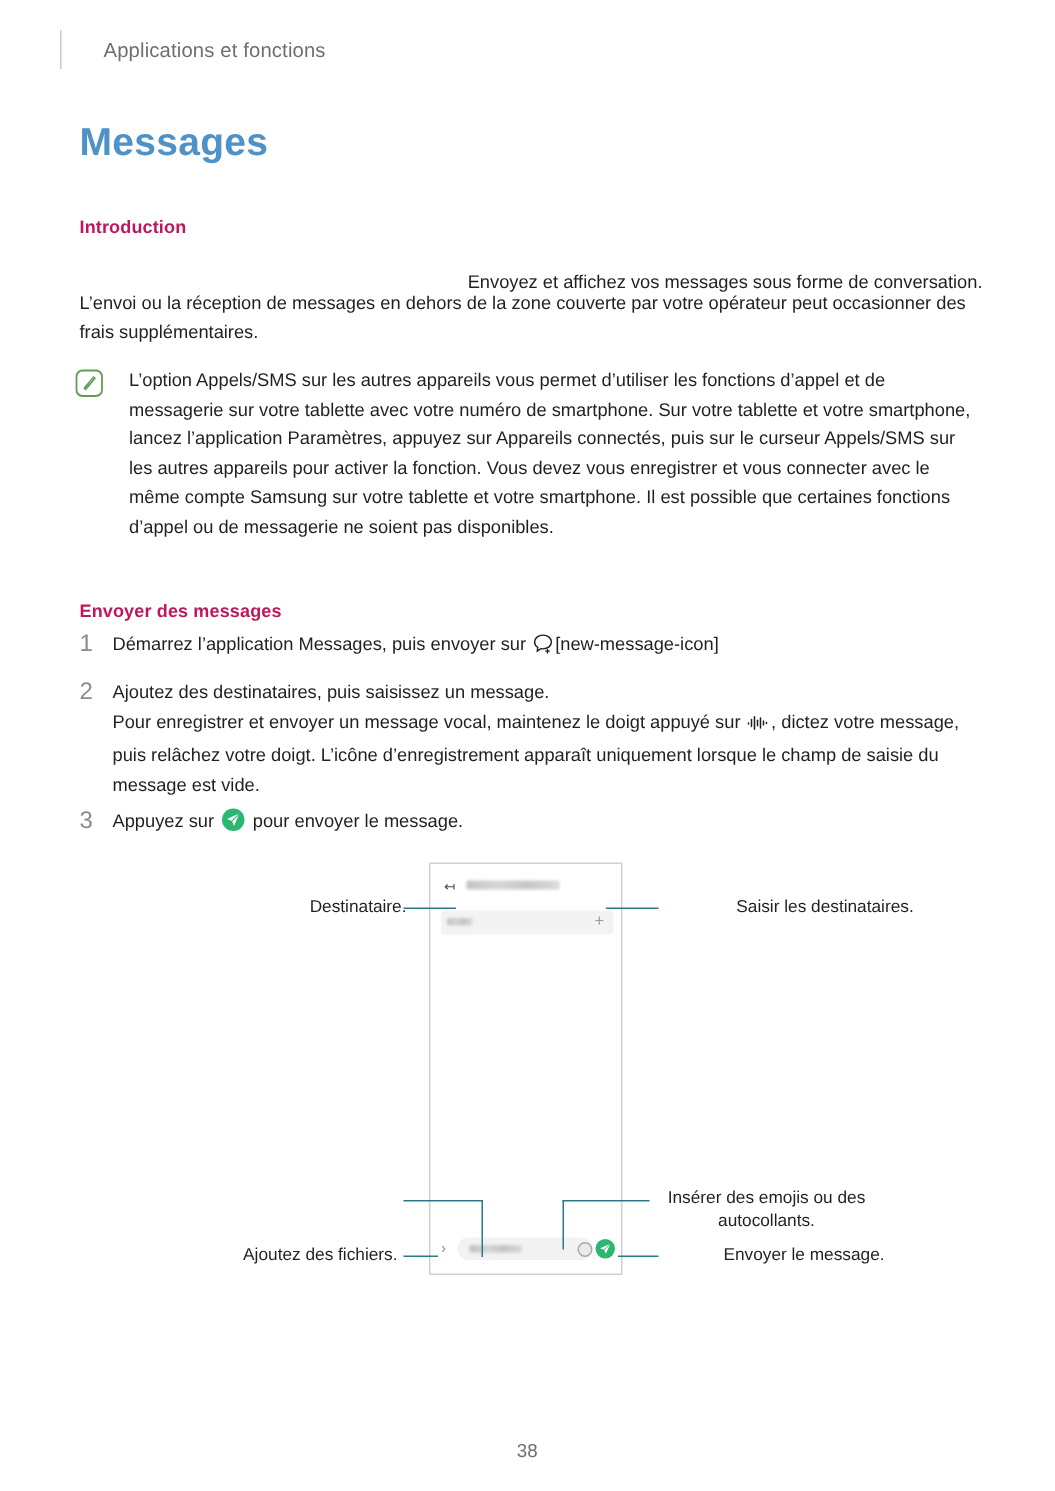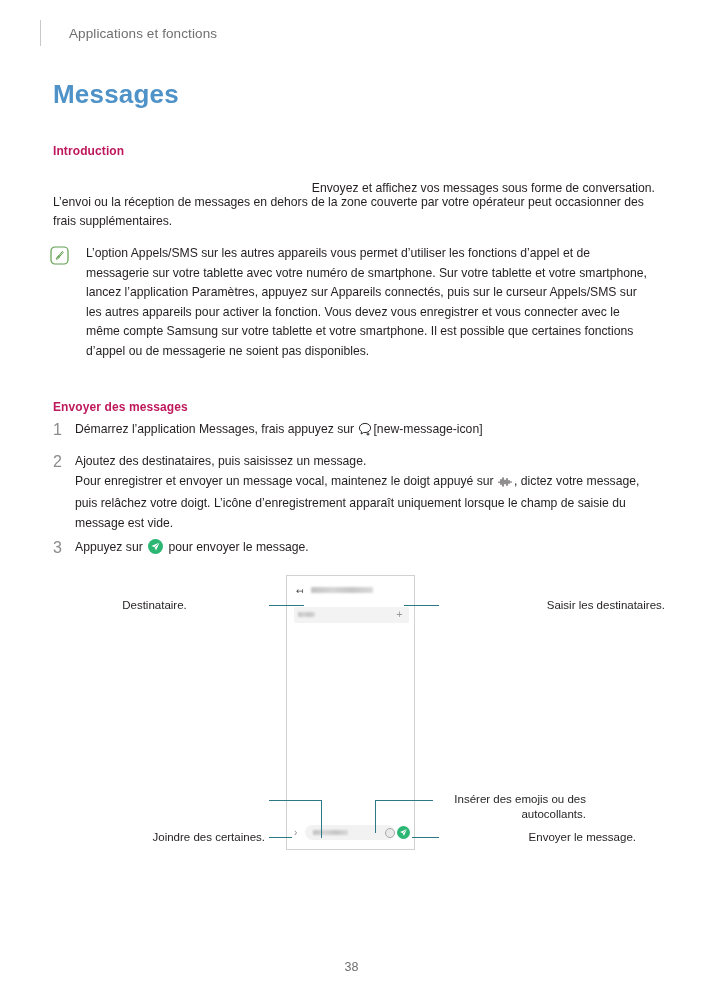--- a/index.html
+++ b/index.html
@@ -246,21 +246,21 @@
   }
   .dev-send svg { position: absolute; left: 2px; top: 2px; }
 
   
   .callout-label {
     position: absolute;
     font-size: 11.5px;
     line-height: 15px;
     color: #231f20;
   }
-  .cl-right { text-align: right; }
+  .cl-right { text-align: center; }
   .cl-left  { text-align: right; }
   .leader {
     position: absolute;
     background: #2b7a85;
   }
   .leader-h { height: 1px; }
   .leader-v { width: 1px; }
 
   
   .folio {
@@ -299,21 +299,21 @@
   <span class="note-text">
     <span>L’option </span><b>Appels/SMS sur les autres appareils</b><span> vous permet d’utiliser les fonctions d’appel et de messagerie sur votre tablette avec votre numéro de smartphone. Sur votre tablette et votre smartphone, lancez l’application </span><b>Paramètres</b><span>, appuyez sur </span><b>Appareils connectés</b><span>, puis sur le curseur </span><b>Appels/SMS sur les autres appareils</b><span> pour activer la fonction. Vous devez vous enregistrer et vous connecter avec le même compte Samsung sur votre tablette et votre smartphone. Il est possible que certaines fonctions d’appel ou de messagerie ne soient pas disponibles.</span>
   </span>
 </div>
 
 <div class="section-title" id="send-title">Envoyer des messages</div>
 
 <div class="step" id="step1">
   <span class="step-num">1</span>
   <span class="step-body">
-    <span>Démarrez l’application </span><b>Messages</b><span>, frais appuyez sur </span><span class="inline-icon"><svg width="14" height="14" viewBox="0 0 14 14">
+    <span>Démarrez l’application </span><b>Messages</b><span>, puis envoyer sur </span><span class="inline-icon"><svg width="14" height="14" viewBox="0 0 14 14">
           <path d="M7 1.4 C3.8 1.4 1.4 3.4 1.4 6 C1.4 7.5 2.2 8.8 3.5 9.6 L3.2 12 L5.6 10.5 C6.05 10.58 6.5 10.6 7 10.6 C10.2 10.6 12.6 8.6 12.6 6 C12.6 3.4 10.2 1.4 7 1.4 Z" fill="none" stroke="#231f20" stroke-width="0.95"></path>
           <path d="M10 10.6 v3 M8.5 12.1 h3" stroke="#231f20" stroke-width="0.95" fill="none"></path>
         </svg></span><span>[new-message-icon]</span>
   </span>
 </div>
 
 <div class="step" id="step2">
   <span class="step-num">2</span>
   <span class="step-body">
     <span>Ajoutez des destinataires, puis saisissez un message.</span><br>
@@ -373,20 +373,20 @@
   <div class="leader leader-h" style="left:269px; top:272px; width:23px;"></div>
 
   <div class="leader leader-h" style="left:269px; top:235px; width:53px;"></div>
   <div class="leader leader-v" style="left:321px; top:235px; height:38px;"></div>
 
   <div class="leader leader-h" style="left:375px; top:235px; width:58px;"></div>
   <div class="leader leader-v" style="left:375px; top:235px; height:33px;"></div>
 
   <div class="leader leader-h" style="left:412px; top:272px; width:27px;"></div>
 
-  <div class="callout-label cl-left" style="left:52px;  top:33px;  width:205px;text-align:center;">Destinataire.</div>
+  <div class="callout-label cl-left" style="left:66px;  top:33px;  width:205px;">Destinataire.</div>
   <div class="callout-label cl-right" style="left:435px; top:33px;  width:230px;">Saisir les destinataires.</div>
-  <div class="callout-label cl-left" style="left:60px;  top:265px; width:205px;">Joindre des certaines.</div>
+  <div class="callout-label cl-left" style="left:60px;  top:265px; width:205px;">Ajoutez des fichiers.</div>
   <div class="callout-label cl-right" style="left:436px; top:265px; width:200px;">Envoyer le message.</div>
   <div class="callout-label cl-right" style="left:436px; top:227px; width:150px;">Insérer des emojis ou des autocollants.</div>
 </div>
 
 <div class="folio">38</div>
 
 </body></html>

